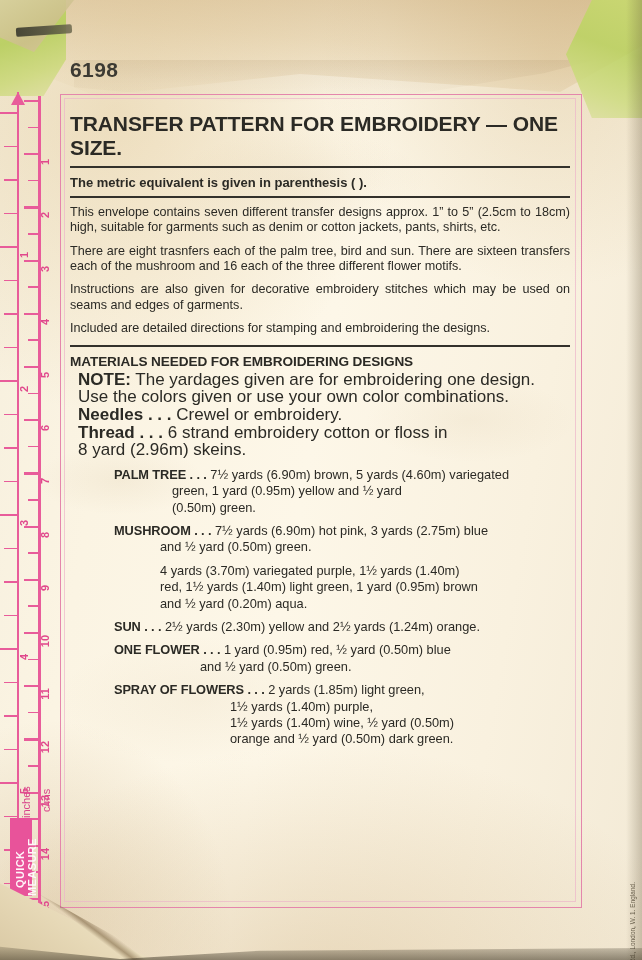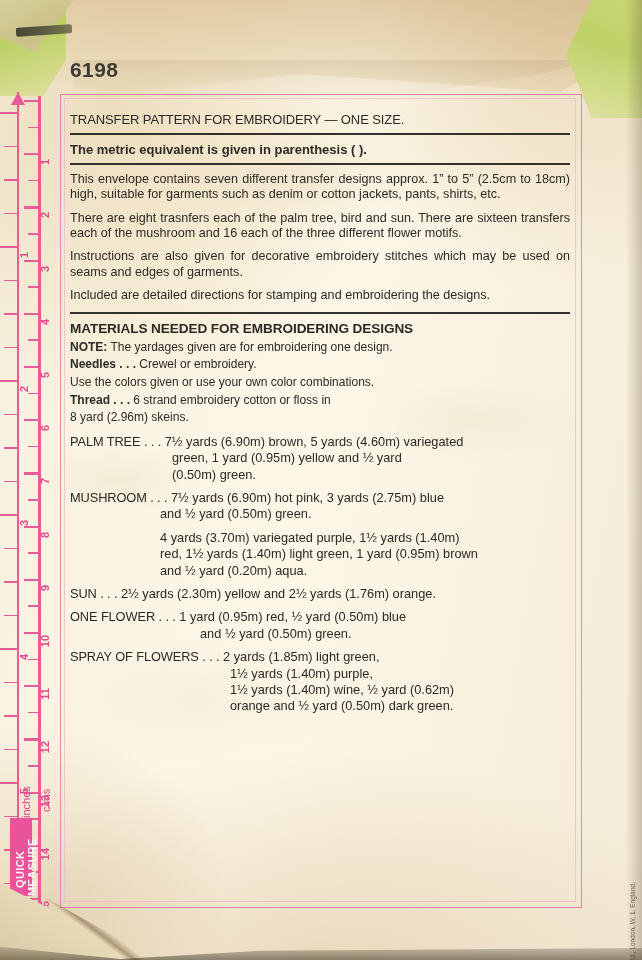--- a/index.html
+++ b/index.html
@@ -151,42 +151,42 @@
   
   #pattern-number{
     position:absolute;left:70px;top:58px;
     font-size:21px;font-weight:700;color:#3c3a33;letter-spacing:.4px;
   }
   #content{
     position:absolute;left:70px;top:112px;width:500px;
     color:#2b2a25;
   }
   h1#headline{
-    margin:0 0 6px 0;font-size:13px;font-weight:400;letter-spacing:-.1px;
+    margin:0 0 6px 0;font-size:21px;font-weight:700;letter-spacing:-.1px;
     color:#2b2a25;
   }
   .hr{height:2.2px;background:#33312b;margin:5px 0 7px 0;}
   .hr.thin{height:1.6px;}
   #metric-note{font-size:13px;font-weight:700;margin:0 0 6px 0;}
   .para{
     font-size:12.6px;line-height:15.4px;margin:0 0 8px 0;text-align:justify;
     text-justify:inter-word;
   }
   .para:last-child{margin-bottom:0;}
 
   #materials-title{font-size:13.6px;font-weight:700;margin:2px 0 3px 0;letter-spacing:-.1px;}
-  .mline{font-size:12px;line-height:16.6px;margin:0 0 1px 0;}
+  .mline{font-size:17px;line-height:16.6px;margin:0 0 1px 8px;}
   .mline b{font-weight:700;}
   .mat-item{margin:0 0 7px 0;}
   .mat-item .mrow{font-size:12.8px;line-height:16.4px;}
   .mrow.ind1{padding-left:102px;}
   .mrow.ind2{padding-left:90px;}
   .mrow.ind3{padding-left:130px;}
   .mrow.ind4{padding-left:160px;}
-  .mat-item b{font-weight:400;letter-spacing:-.1px;}
+  .mat-item b{font-weight:700;letter-spacing:-.1px;margin-left:44px;}
 
   
   #copyright{
     position:absolute;right:6px;bottom:78px;
     transform-origin:right bottom;transform:rotate(-90deg) translate(0,0);
     white-space:nowrap;font-size:6.4px;color:#6d6553;letter-spacing:.05px;
     font-family:"Liberation Sans",sans-serif;
   }
 </style>
 </head>
@@ -309,24 +309,24 @@
     <p class="para">Instructions are also given for decorative embroidery stitches which may be used on seams and edges of garments.</p>
     <p class="para">Included are detailed directions for stamping and embroidering the designs.</p>
 
     <div class="hr"></div>
 
     <div id="materials-title">MATERIALS NEEDED FOR EMBROIDERING DESIGNS</div>
 
     <div class="mline">
       <b>NOTE:</b><span> The yardages given are for embroidering one design.</span>
     </div>
+    <div class="mline">Use the colors given or use your own color combinations.</div>
     <div class="mline">
       <b>Needles . . .</b><span> Crewel or embroidery.</span>
     </div>
-    <div class="mline">Use the colors given or use your own color combinations.</div>
     <div class="mline">
       <b>Thread . . .</b><span> 6 strand embroidery cotton or floss in</span>
     </div>
     <div class="mline" style="margin-bottom:8px;">8 yard (2.96m) skeins.</div>
 
     <div id="materials-items">
         <div class="mat-item">
           <div class="mrow"><b>PALM TREE . . . </b><span>7½ yards (6.90m) brown, 5 yards (4.60m) variegated</span></div>
           <div class="mrow ind1"><span>green, 1 yard (0.95m) yellow and ½ yard</span></div>
           <div class="mrow ind1"><span>(0.50m) green.</span></div>
@@ -334,30 +334,30 @@
         <div class="mat-item">
           <div class="mrow"><b>MUSHROOM . . . </b><span>7½ yards (6.90m) hot pink, 3 yards (2.75m) blue</span></div>
           <div class="mrow ind2"><span>and ½ yard (0.50m) green.</span></div>
         </div>
         <div class="mat-item">
           <div class="mrow ind2"><span>4 yards (3.70m) variegated purple, 1½ yards (1.40m)</span></div>
           <div class="mrow ind2"><span>red, 1½ yards (1.40m) light green, 1 yard (0.95m) brown</span></div>
           <div class="mrow ind2"><span>and ½ yard (0.20m) aqua.</span></div>
         </div>
         <div class="mat-item">
-          <div class="mrow"><b>SUN . . . </b><span>2½ yards (2.30m) yellow and 2½ yards (1.76m) orange.</span></div>
+          <div class="mrow"><b>SUN . . . </b><span>2½ yards (2.30m) yellow and 2½ yards (1.24m) orange.</span></div>
         </div>
         <div class="mat-item">
           <div class="mrow"><b>ONE FLOWER . . . </b><span>1 yard (0.95m) red, ½ yard (0.50m) blue</span></div>
           <div class="mrow ind3"><span>and ½ yard (0.50m) green.</span></div>
         </div>
         <div class="mat-item">
           <div class="mrow"><b>SPRAY OF FLOWERS . . . </b><span>2 yards (1.85m) light green,</span></div>
           <div class="mrow ind4"><span>1½ yards (1.40m) purple,</span></div>
-          <div class="mrow ind4"><span>1½ yards (1.40m) wine, ½ yard (0.62m)</span></div>
+          <div class="mrow ind4"><span>1½ yards (1.40m) wine, ½ yard (0.50m)</span></div>
           <div class="mrow ind4"><span>orange and ½ yard (0.50m) dark green.</span></div>
         </div>
       </div>
   </div>
 
   <div id="copyright">Printed in U. S. A.   © 1973 Simplicity Pattern Co. Inc., 200 Madison Avenue, New York, N. Y. 10016  •  In Canada: Dominion Simplicity Patterns Ltd., 120 Mack Ave., Scarborough, Ont.  •  In Great Britain: Simplicity Patterns Ltd., 39-45 Tottenham Court Rd., London, W. 1. England.</div>
 
   <div id="corner-fold"></div>
   <div id="corner-fold-line"></div>
   <div id="bottom-shadow"></div>

